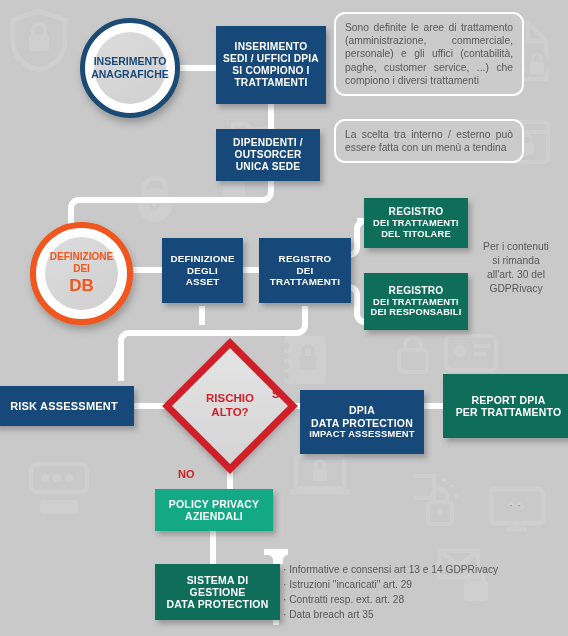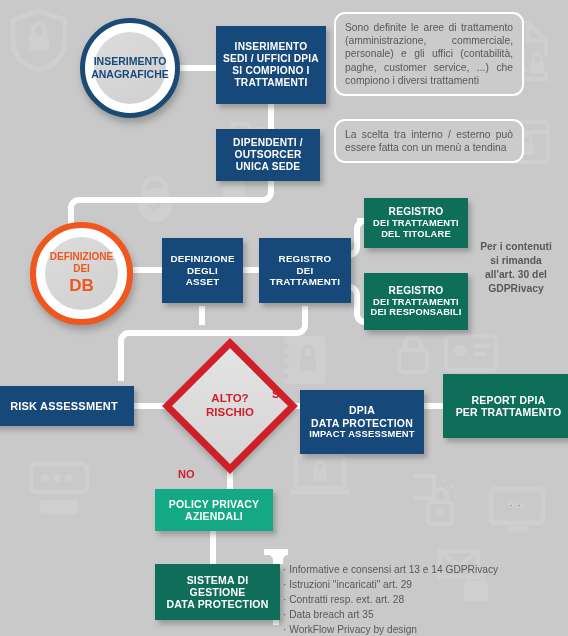--- a/index.html
+++ b/index.html
@@ -65,21 +65,21 @@
 
   
   .callout {
     position:absolute; background:#cbcbcb;
     border:2px solid #fff; border-radius:11px;
     color:#58585a; font-size:10.3px; line-height:1.28;
     padding:7px 9px; text-align:justify;
   }
   .plain-note {
     position:absolute; color:#58585a; font-size:10.3px;
-    line-height:1.35; text-align:center;font-weight:bold;
+    line-height:1.35; text-align:center;
   }
   .bullets {
     position:absolute; color:#58585a; font-size:10.2px; line-height:1.48;
   }
   .bullets div::before { content:"\00B7\00A0"; }
 
   
   .elabel {
     position:absolute; color:#d01f28; font-weight:bold; font-size:11px;
   }
@@ -294,22 +294,22 @@
     <div class="l" style="font-size:9.3px;">DEI TRATTAMENTI</div>
     <div class="l" style="font-size:9.3px;">DEI RESPONSABILI</div>
   </div>
 
   <div class="node blue" style="left:-6px;top:386px;width:140px;height:40px;">
     <div class="l" style="font-size:11px;">RISK ASSESSMENT</div>
   </div>
 
   <div id="diamond" style="left:182px;top:358px;"></div>
   <div id="diamond-label" style="left:170px;top:391px;">
+    <div>RISCHIO</div>
     <div>ALTO?</div>
-    <div>RISCHIO</div>
   </div>
 
   <span class="elabel" style="left:272px;top:388px;">SI</span>
   <span class="elabel" style="left:178px;top:468px;">NO</span>
 
   <div class="node blue" style="left:300px;top:390px;width:124px;height:64px;">
     <div class="l" style="font-size:10.5px;">DPIA</div>
     <div class="l" style="font-size:10.5px;">DATA PROTECTION</div>
     <div class="l" style="font-size:9.4px;">IMPACT ASSESSMENT</div>
   </div>
@@ -339,16 +339,15 @@
     <div>si rimanda</div>
     <div>all'art. 30 del</div>
     <div>GDPRivacy</div>
   </div>
 
   <div class="bullets" style="left:283px;top:562px;width:280px;">
     <div>Informative e consensi art 13 e 14 GDPRivacy</div>
     <div>Istruzioni "incaricati" art. 29</div>
     <div>Contratti resp. ext. art. 28</div>
     <div>Data breach art 35</div>
-    <div>WorkFlow Privacy by design</div>
   </div>
 
 </div>
 
 </body></html>

